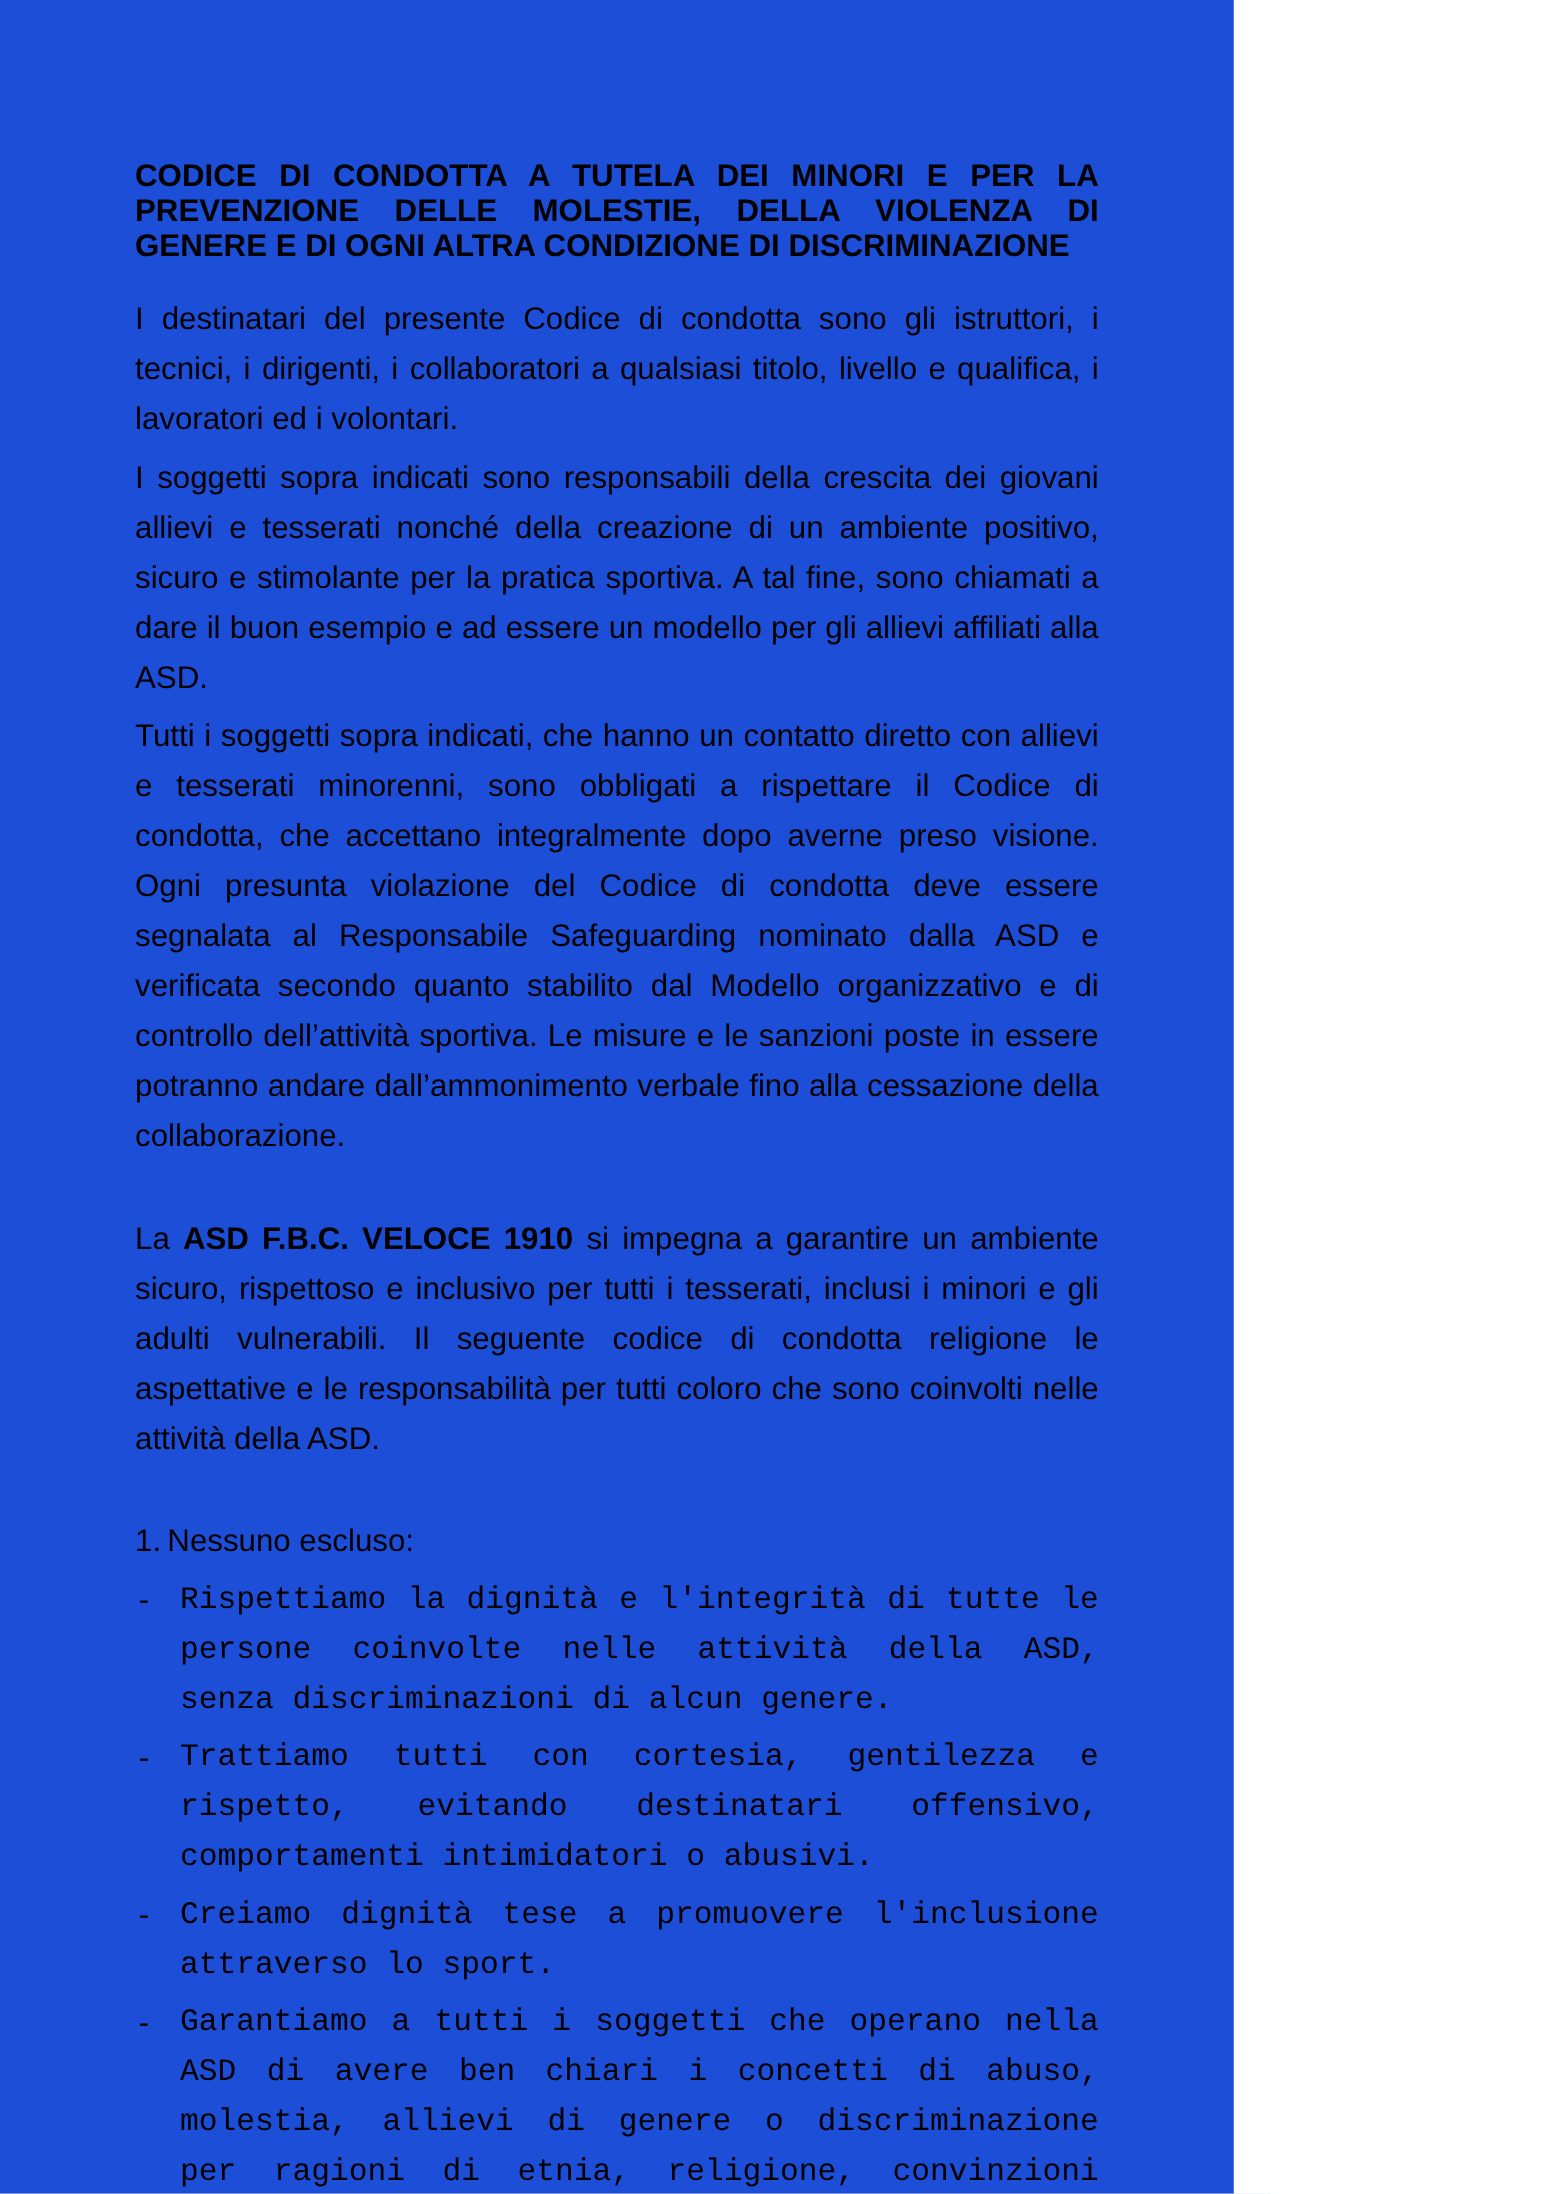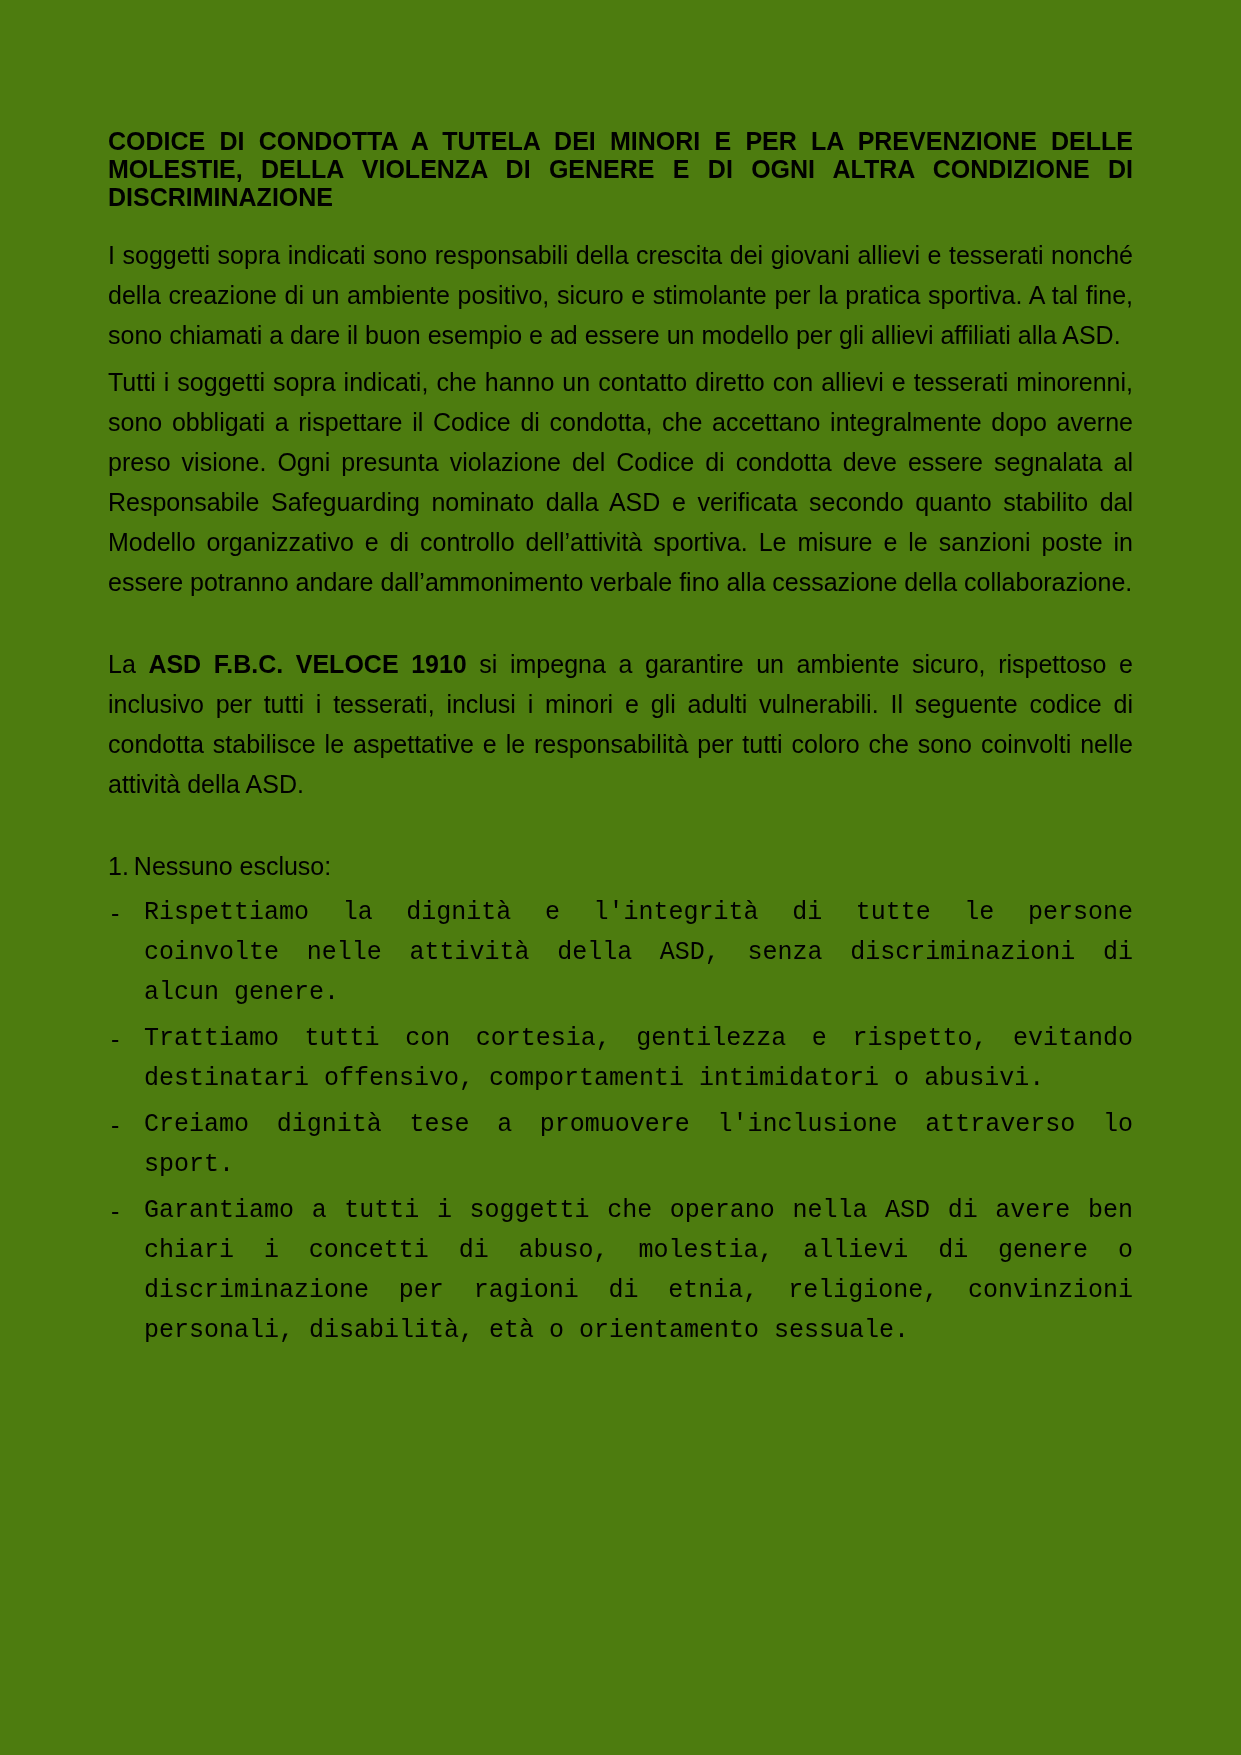--- a/index.html
+++ b/index.html
@@ -2,24 +2,24 @@
 <html><head>
 <meta charset="utf-8">
 <style>
   html, body {
     margin: 0;
     padding: 0;
     background: #ffffff;
   }
   .page {
     position: relative;
-    width: 1241px;
+    width: 987px;
     height: 1755px;
     box-sizing: border-box;
-    background: #4d7c0f;
+    background: #1d4ed8;
     color: #000000;
     padding: 127px 108px 0 108px;
     font-family: "Liberation Sans", sans-serif;
     overflow: hidden;
   }
   .title {
     font-size: 25px;
     font-weight: bold;
     line-height: 28px;
     text-align: justify;
@@ -63,27 +63,28 @@
   }
   strong { font-weight: bold; }
 </style>
 </head>
 <body>
 
 <div class="page">
 
   <h1 class="title">CODICE DI CONDOTTA A TUTELA DEI MINORI E PER LA PREVENZIONE DELLE MOLESTIE, DELLA VIOLENZA DI GENERE E DI OGNI ALTRA CONDIZIONE DI DISCRIMINAZIONE</h1>
 
+  <p class="body-par">I destinatari del presente Codice di condotta sono gli istruttori, i tecnici, i dirigenti, i collaboratori a qualsiasi titolo, livello e qualifica, i lavoratori ed i volontari.</p>
 
   <p class="body-par">I soggetti sopra indicati sono responsabili della crescita dei giovani allievi e tesserati nonché della creazione di un ambiente positivo, sicuro e stimolante per la pratica sportiva. A tal fine, sono chiamati a dare il buon esempio e ad essere un modello per gli allievi affiliati alla ASD.</p>
 
   <p class="body-par">Tutti i soggetti sopra indicati, che hanno un contatto diretto con allievi e tesserati minorenni, sono obbligati a rispettare il Codice di condotta, che accettano integralmente dopo averne preso visione. Ogni presunta violazione del Codice di condotta deve essere segnalata al Responsabile Safeguarding nominato dalla ASD e verificata secondo quanto stabilito dal Modello organizzativo e di controllo dell’attività sportiva. Le misure e le sanzioni poste in essere potranno andare dall’ammonimento verbale fino alla cessazione della collaborazione.</p>
 
   <p class="body-par commitment">
-    <span>La </span><strong>ASD F.B.C. VELOCE 1910</strong><span> si impegna a garantire un ambiente sicuro, rispettoso e inclusivo per tutti i tesserati, inclusi i minori e gli adulti vulnerabili. Il seguente codice di condotta stabilisce le aspettative e le responsabilità per tutti coloro che sono coinvolti nelle attività della ASD.</span>
+    <span>La </span><strong>ASD F.B.C. VELOCE 1910</strong><span> si impegna a garantire un ambiente sicuro, rispettoso e inclusivo per tutti i tesserati, inclusi i minori e gli adulti vulnerabili. Il seguente codice di condotta religione le aspettative e le responsabilità per tutti coloro che sono coinvolti nelle attività della ASD.</span>
   </p>
 
   <div>
     <p class="section-heading">
       <span class="num">1.</span><span>Nessuno escluso:</span>
     </p>
 
     <div class="bullet">
       <span class="dash">-</span>
       <span class="btext">Rispettiamo la dignità e l'integrità di tutte le persone coinvolte nelle attività della ASD, senza discriminazioni di alcun genere.</span>

